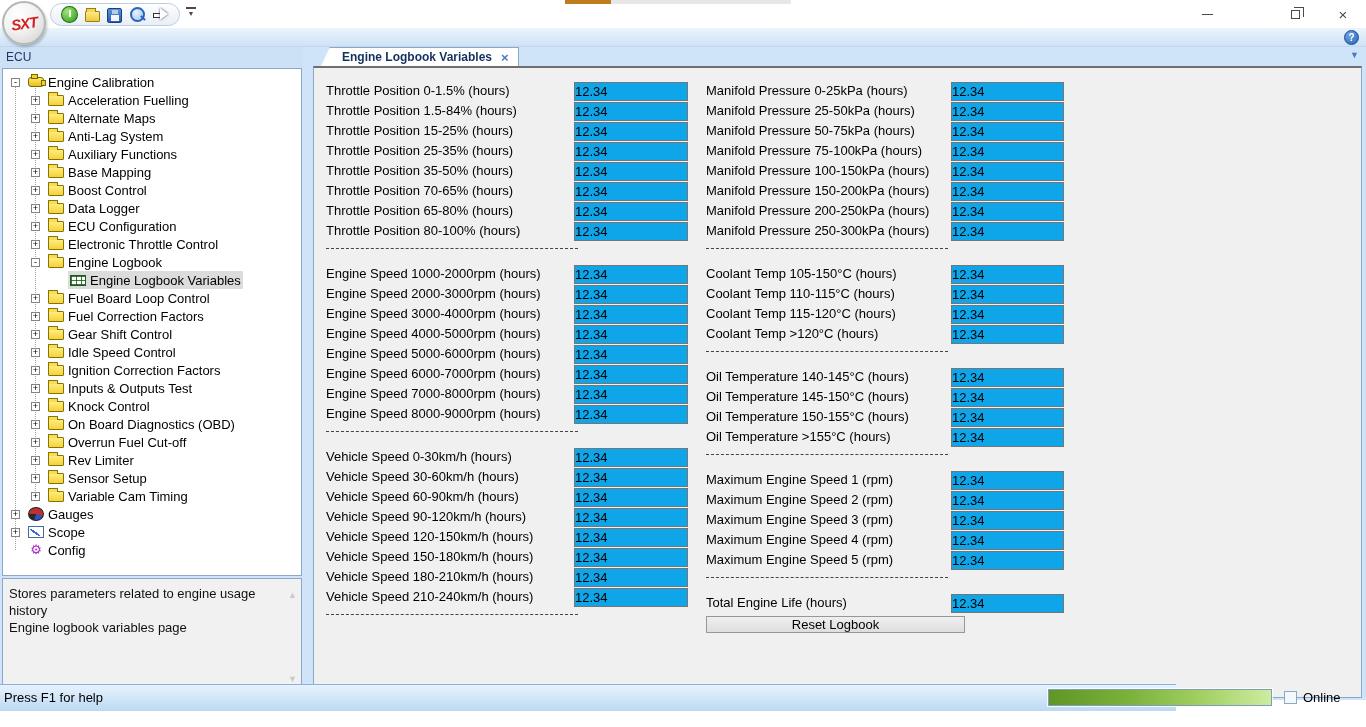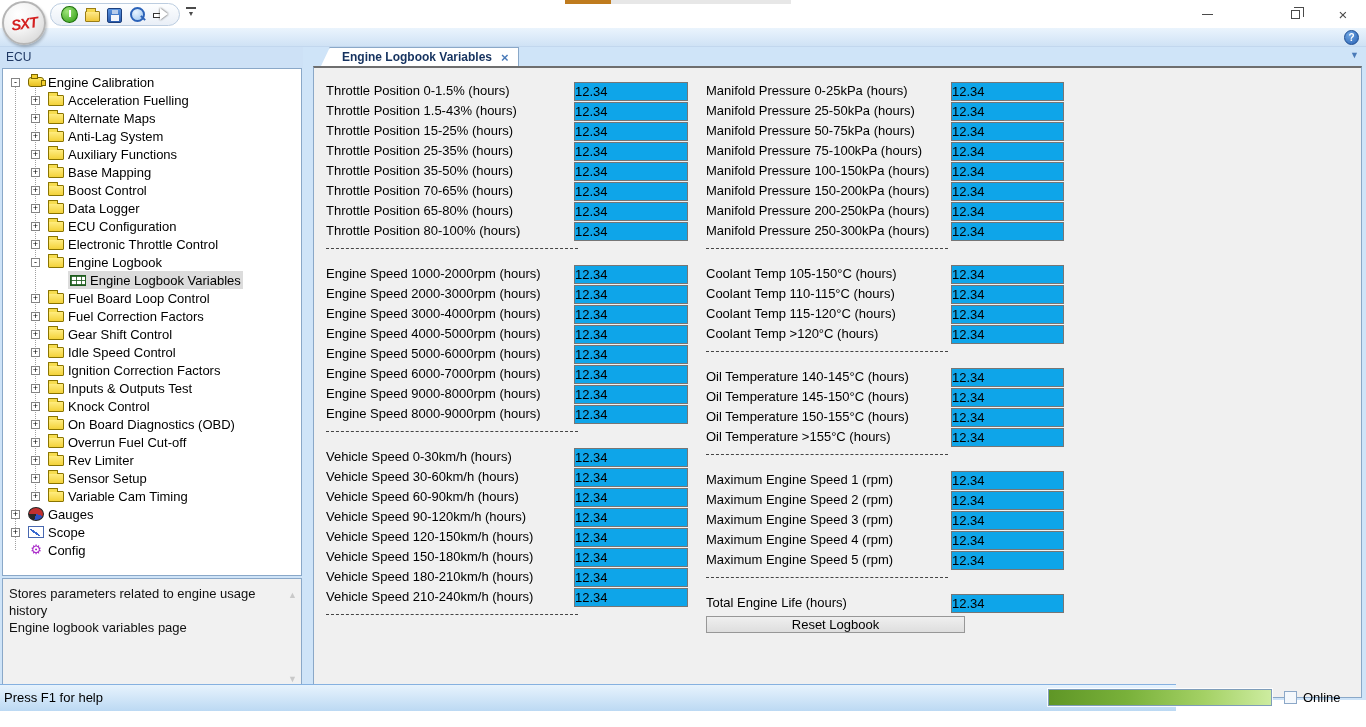--- a/index.html
+++ b/index.html
@@ -357,21 +357,21 @@
 </div>
 
 <div class="main-panel">
   <div class="col col-left">
     <div>
         <div class="frow">
           <span class="flabel">Throttle Position 0-1.5% (hours)</span>
           <span class="fbox">12.34</span>
         </div>
         <div class="frow">
-          <span class="flabel">Throttle Position 1.5-43% (hours)</span>
+          <span class="flabel">Throttle Position 1.5-84% (hours)</span>
           <span class="fbox">12.34</span>
         </div>
         <div class="frow">
           <span class="flabel">Throttle Position 15-25% (hours)</span>
           <span class="fbox">12.34</span>
         </div>
         <div class="frow">
           <span class="flabel">Throttle Position 25-35% (hours)</span>
           <span class="fbox">12.34</span>
         </div>
@@ -412,21 +412,21 @@
         </div>
         <div class="frow">
           <span class="flabel">Engine Speed 5000-6000rpm (hours)</span>
           <span class="fbox">12.34</span>
         </div>
         <div class="frow">
           <span class="flabel">Engine Speed 6000-7000rpm (hours)</span>
           <span class="fbox">12.34</span>
         </div>
         <div class="frow">
-          <span class="flabel">Engine Speed 9000-8000rpm (hours)</span>
+          <span class="flabel">Engine Speed 7000-8000rpm (hours)</span>
           <span class="fbox">12.34</span>
         </div>
         <div class="frow">
           <span class="flabel">Engine Speed 8000-9000rpm (hours)</span>
           <span class="fbox">12.34</span>
         </div>
       </div>
     <div class="gsep"></div>
     <div>
         <div class="frow">

